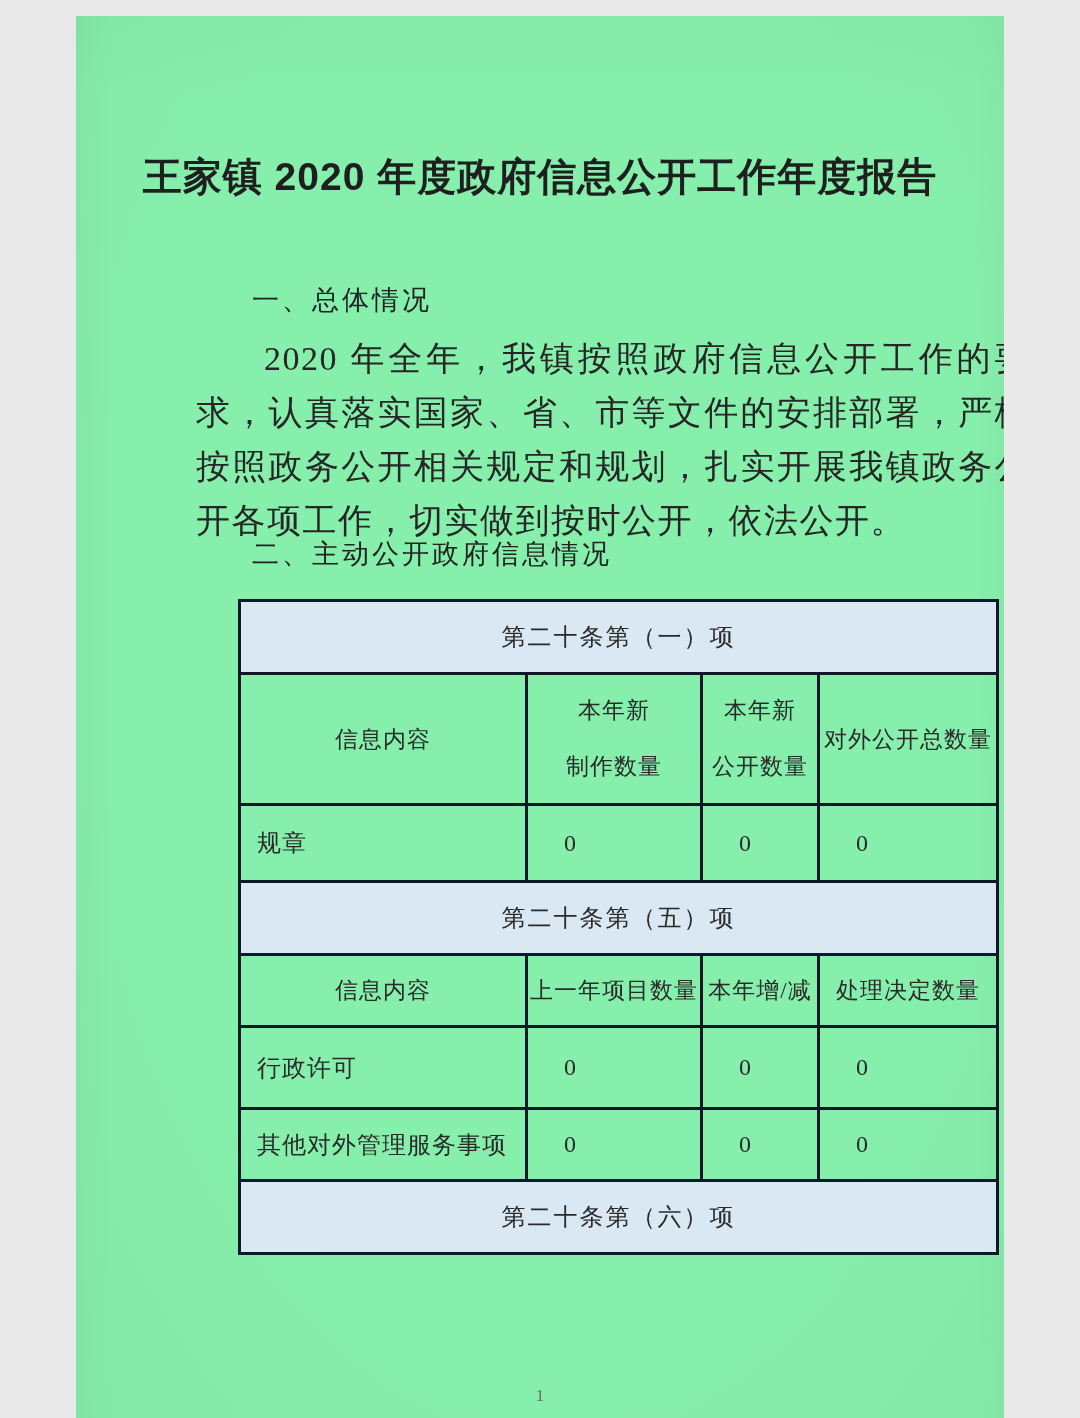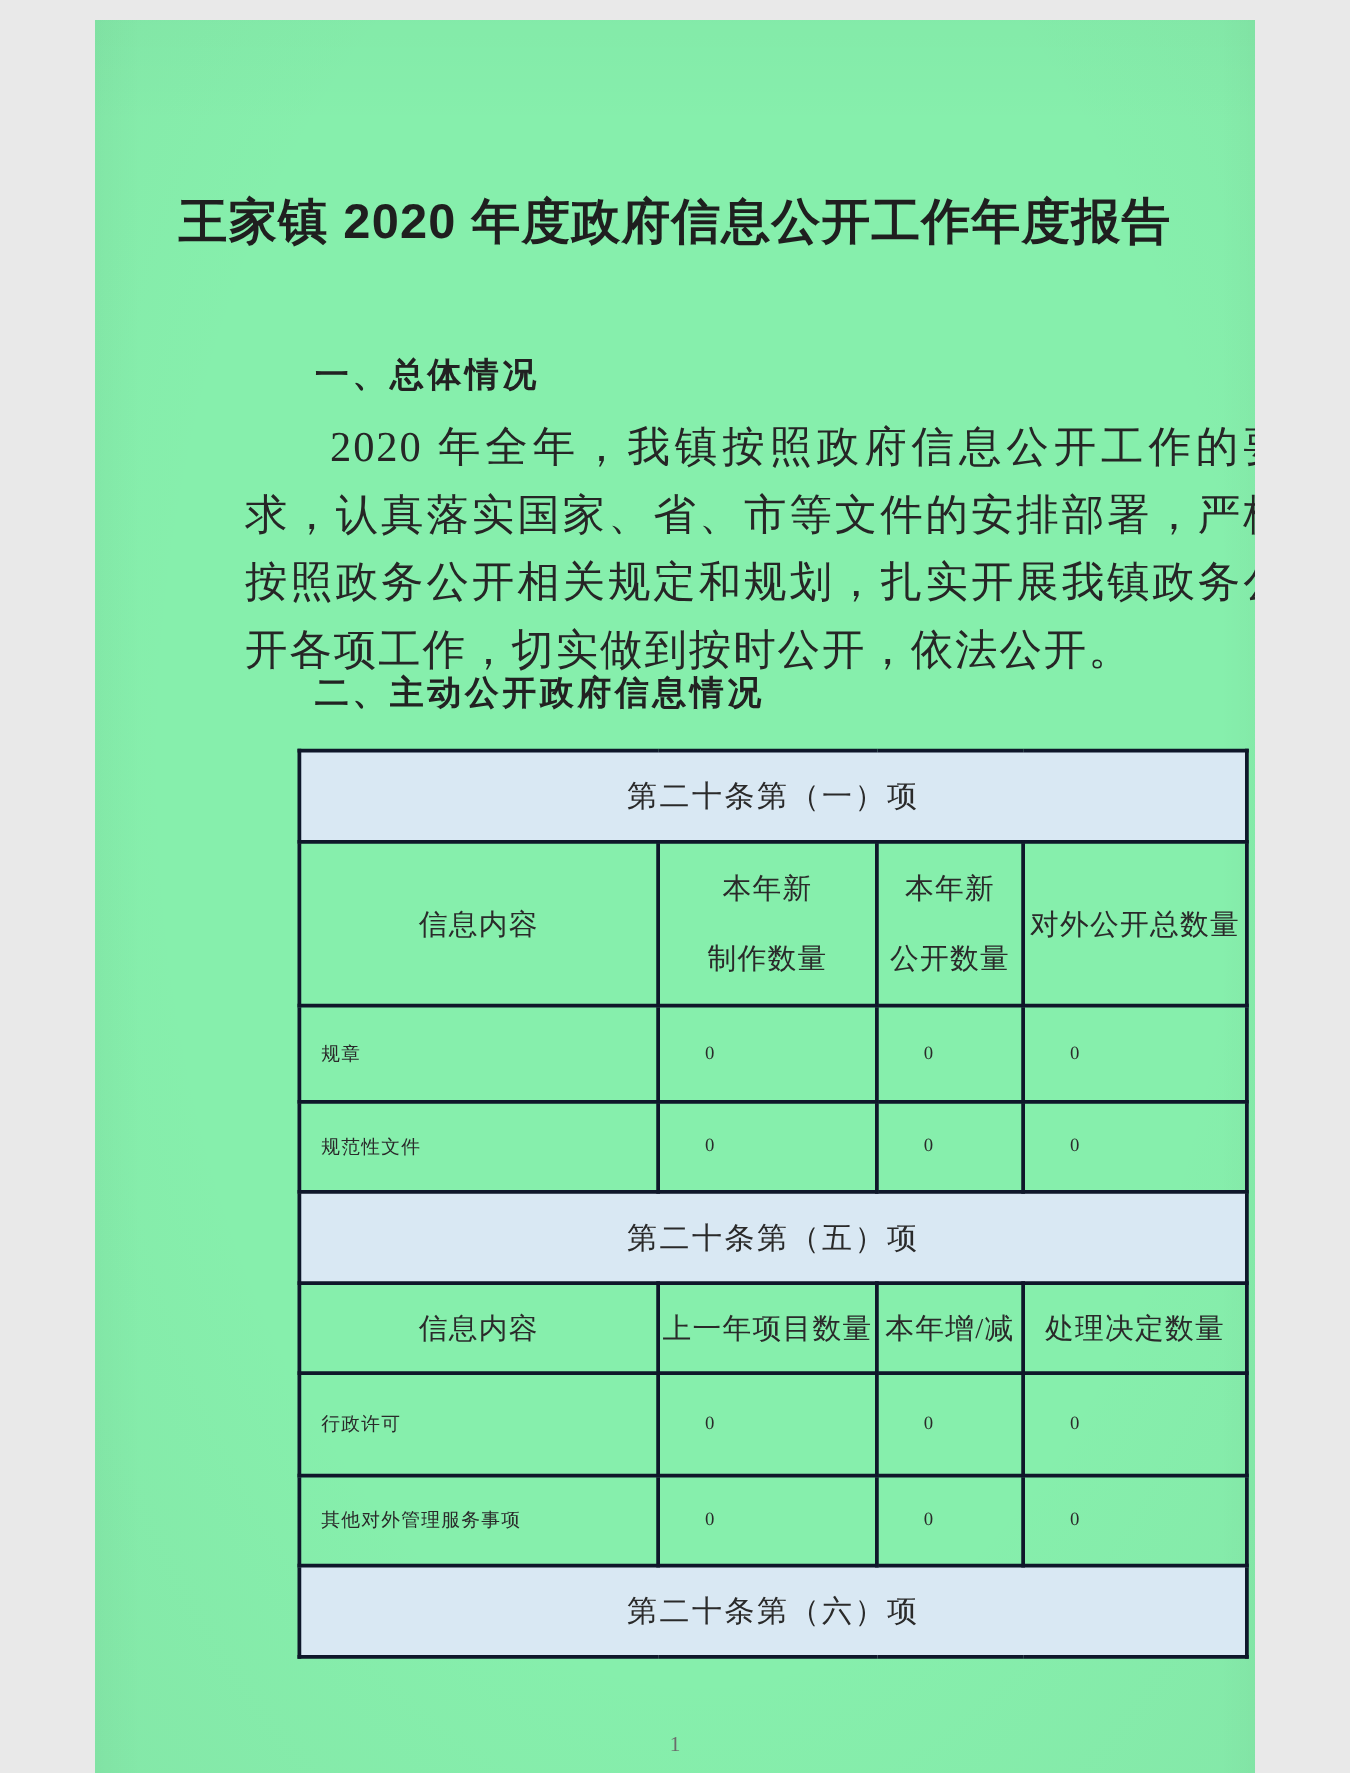--- a/index.html
+++ b/index.html
@@ -33,21 +33,21 @@
     font-weight: bold;
     font-size: 39px;
     letter-spacing: 1px;
     color: #1f1f1f;
   }
 
   .sec-heading {
     position: absolute;
     left: 176px;
     font-family: "Liberation Sans", sans-serif;
-    font-weight: bold;
+    font-weight: normal;
     font-size: 27px;
     letter-spacing: 3px;
     color: #222;
   }
   .sec-heading.one { top: 266px; }
   .sec-heading.two { top: 520px; }
 
   .body-par {
     position: absolute;
     top: 316px; left: 120px;
@@ -82,21 +82,21 @@
     background: #d9e8f3;
     height: 70px;
     text-align: center;
     letter-spacing: 2px;
     font-size: 24px;
   }
   .hdr-tall td { height: 128px; text-align: center; font-size: 23px; letter-spacing: 1px; }
   .hdr-tall .stack div { line-height: 30px; }
   .hdr-tall .stack div + div { margin-top: 26px; }
   .hdr-short td { height: 69px; text-align: center; font-size: 23px; letter-spacing: 1px; }
-  .data-row td { height: 74px; font-size: 15px; }
+  .data-row td { height: 74px; font-size: 24px; }
   .data-row .lbl { padding-left: 16px; letter-spacing: 1px; }
   .data-row .val { padding-left: 36px; }
   .row-b td { height: 69px; }
   .row-c td { height: 79px; }
 
   .page-num {
     position: absolute;
     top: 1370px; left: 0;
     width: 100%;
     text-align: center;
@@ -147,26 +147,20 @@
         </td>
         <td>对外公开总数量</td>
       </tr>
 
       <tr class="data-row">
         <td class="lbl">规章</td>
         <td class="val">0</td>
         <td class="val">0</td>
         <td class="val">0</td>
       </tr>
-      <tr class="data-row row-b">
-        <td class="lbl">规范性文件</td>
-        <td class="val">0</td>
-        <td class="val">0</td>
-        <td class="val">0</td>
-      </tr>
 
       <tr class="band">
         <td colspan="4">第二十条第（五）项</td>
       </tr>
 
       <tr class="hdr-short">
         <td>信息内容</td>
         <td>上一年项目数量</td>
         <td>本年增/减</td>
         <td>处理决定数量</td>

